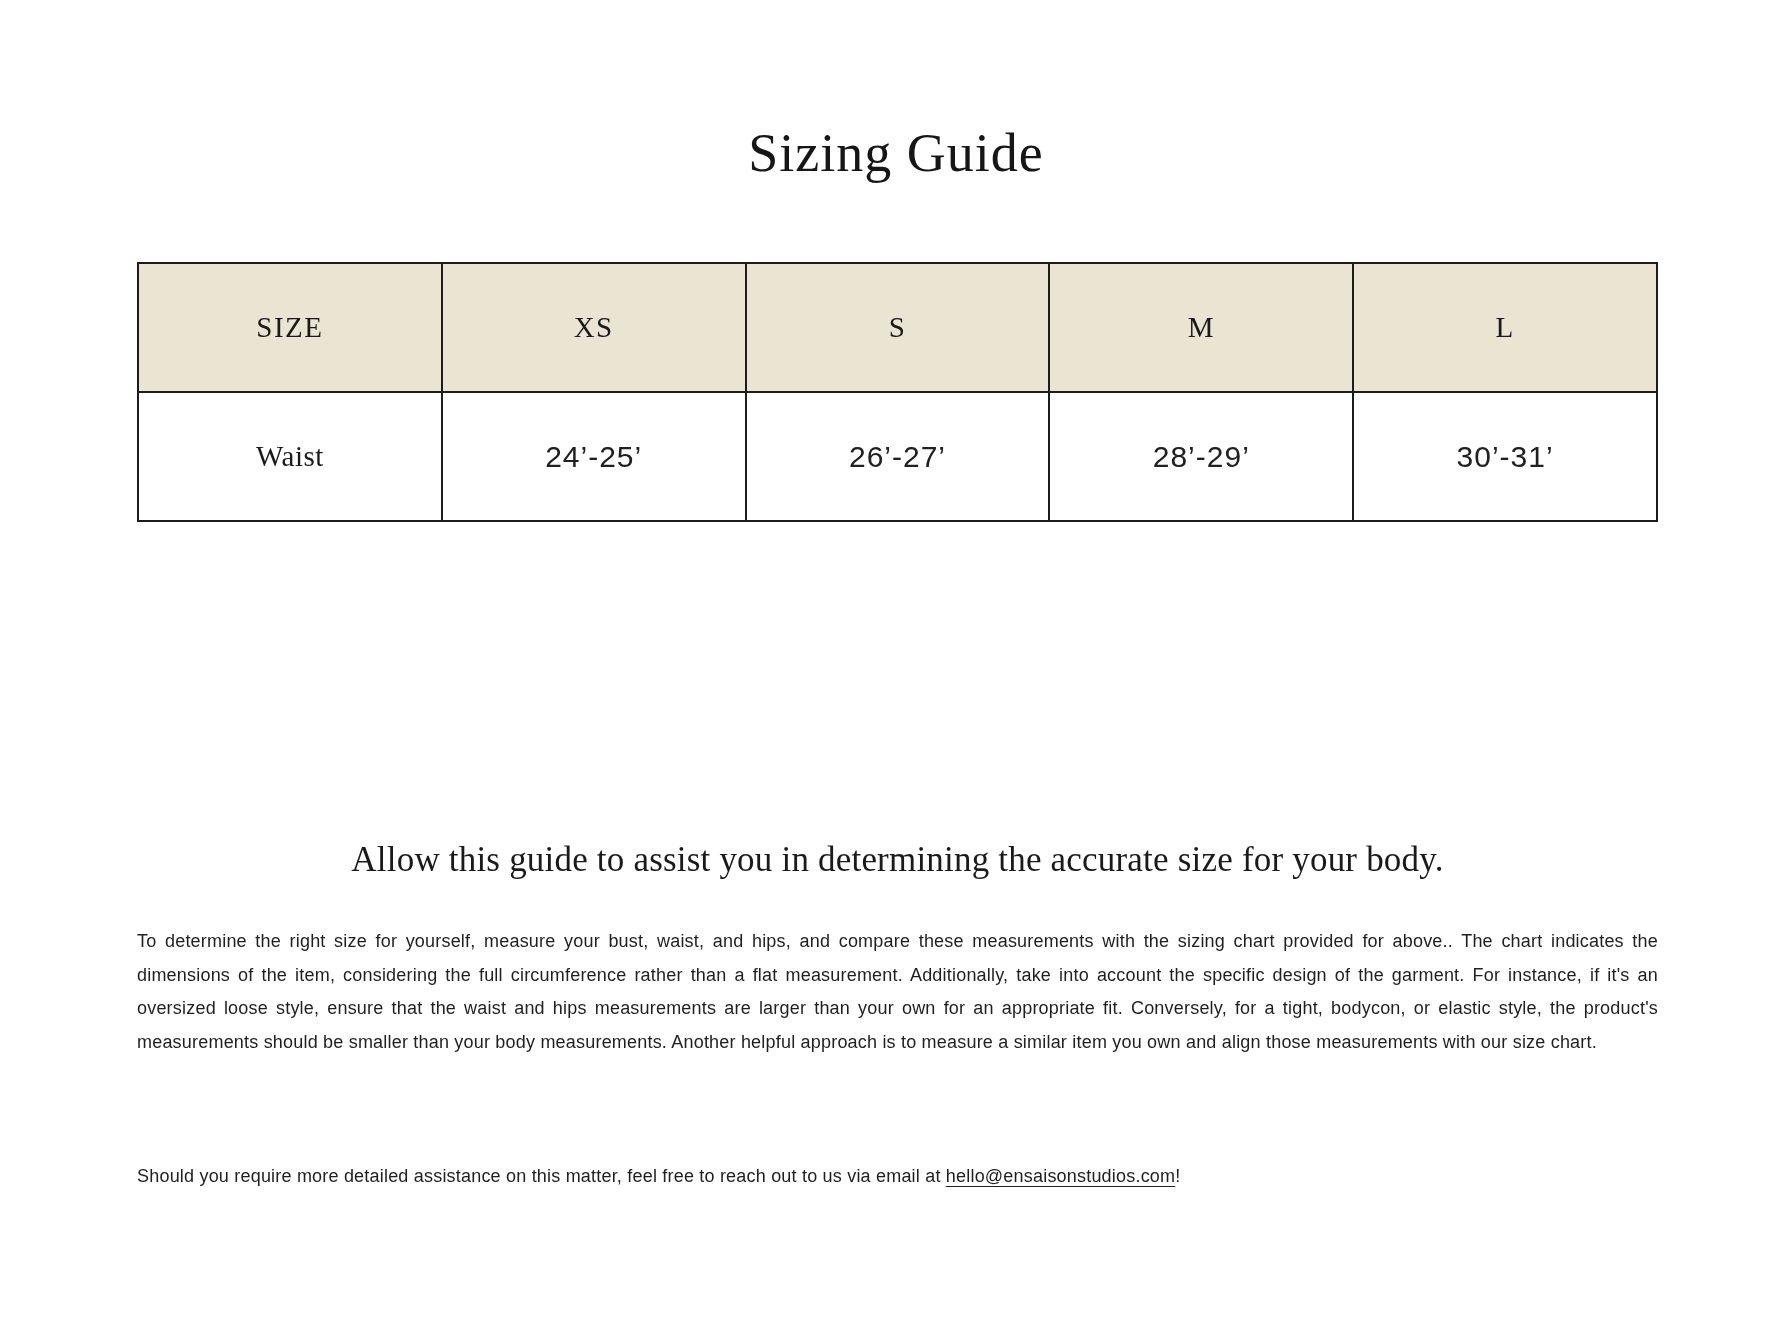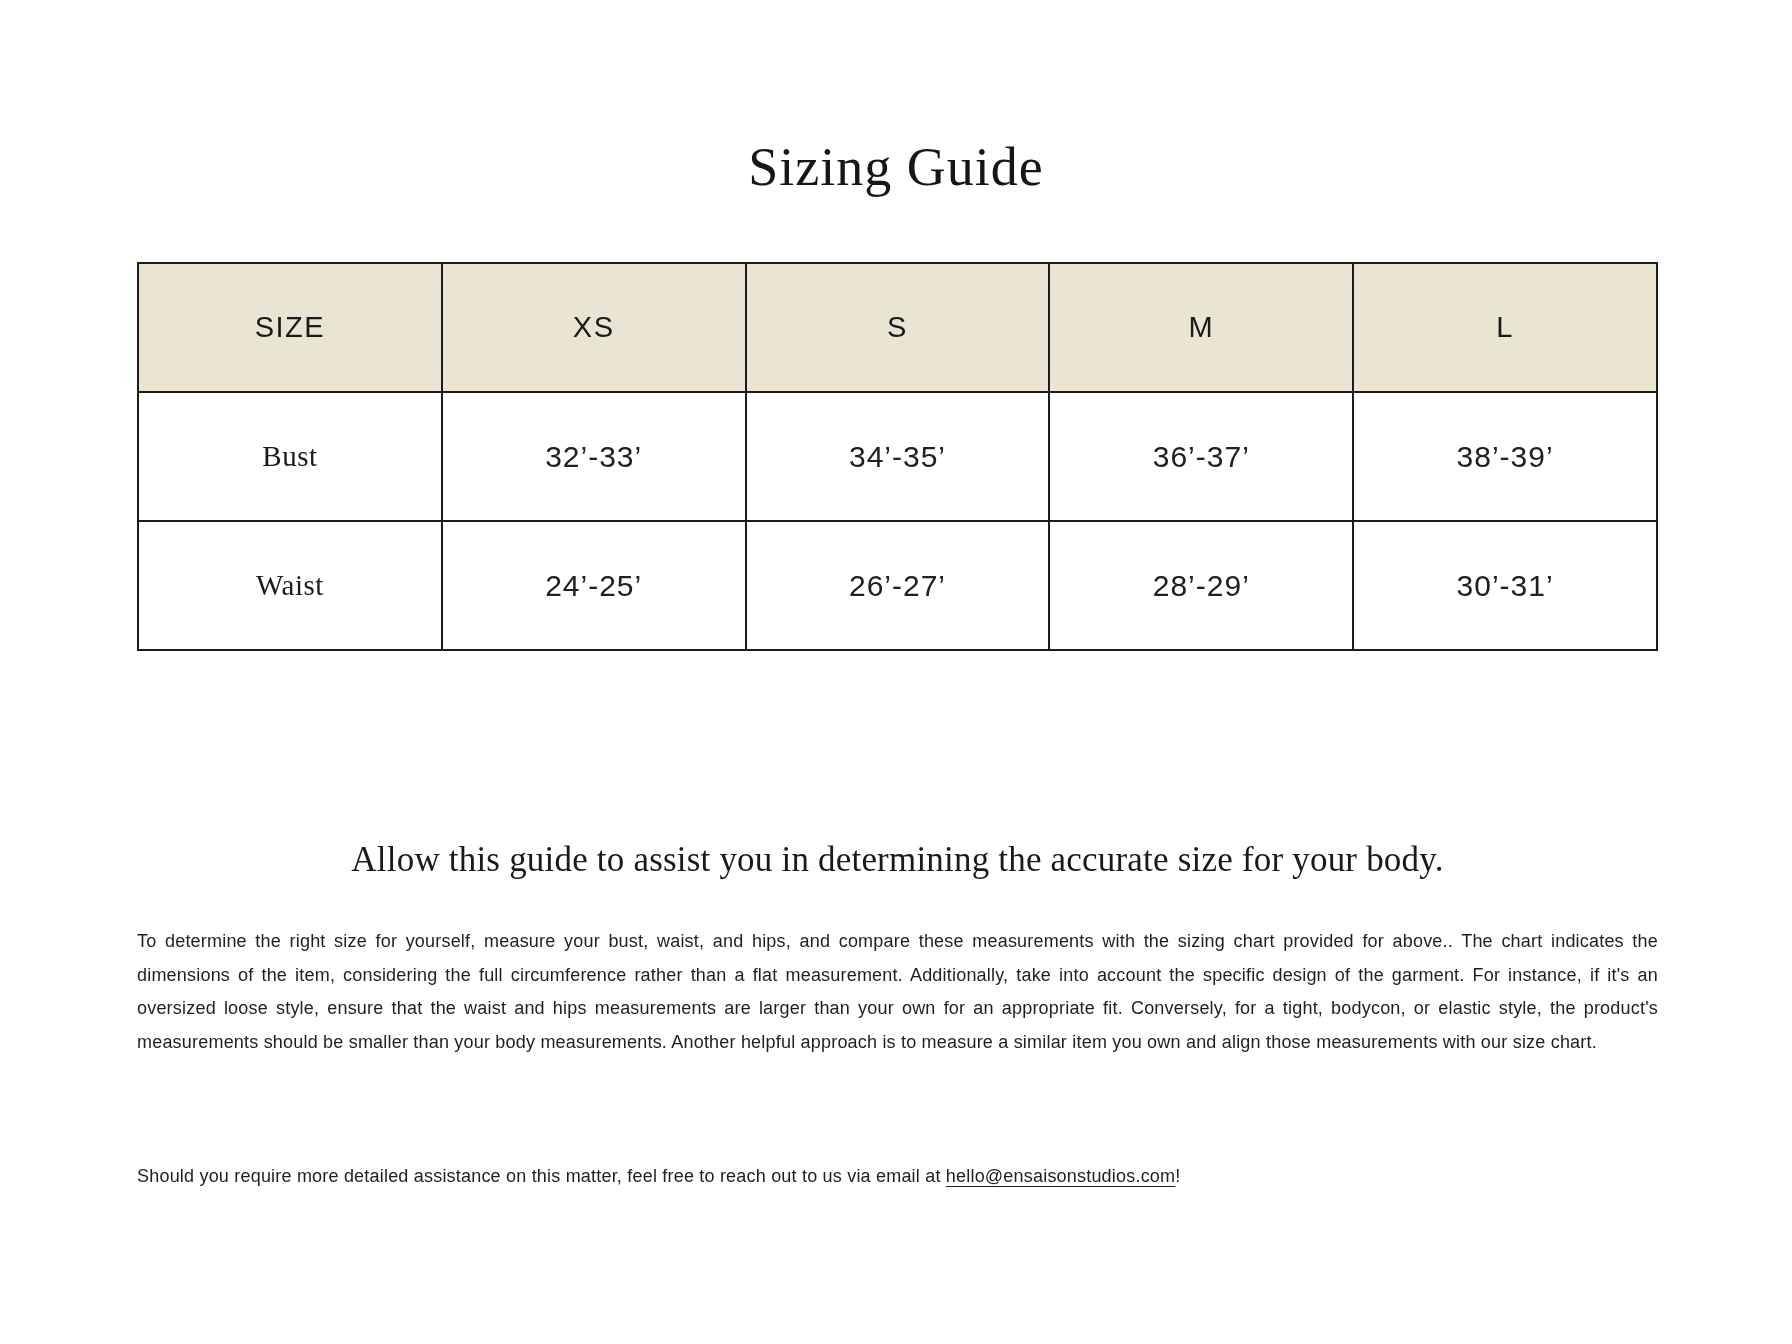--- a/index.html
+++ b/index.html
@@ -6,39 +6,39 @@
     --header-bg:#EAE4D3;
     --border-color:#1c1c1c;
     --text-color:#1b1b1b;
     --page-bg:#ffffff;
   }
   *{margin:0;padding:0;box-sizing:border-box;}
   html,body{width:1792px;height:1344px;background:var(--page-bg);overflow:hidden;}
   body{font-family:"Liberation Sans",sans-serif;color:var(--text-color);position:relative;}
 
   .page-title{
-    position:absolute;top:136px;left:0;width:100%;
+    position:absolute;top:122px;left:0;width:100%;
     text-align:center;
     font-family:"Liberation Serif",serif;
     font-size:54px;font-weight:400;letter-spacing:1px;
     color:#161616;
   }
 
   table.size-table{
     position:absolute;left:137px;top:262px;width:1521px;
     border-collapse:collapse;table-layout:fixed;
   }
   table.size-table td{
     border:2px solid var(--border-color);
     height:129px;
     text-align:center;vertical-align:middle;
   }
   table.size-table tr.header-row td{
     background:var(--header-bg);
-    font-family:Liberation Sans, sans-serif;
+    font-family:Liberation Serif, serif;
     font-size:29px;letter-spacing:1.5px;color:#1a1a1a;
   }
   td.row-label{
     font-family:"Liberation Serif",serif;
     font-size:29px;letter-spacing:0.5px;color:#1a1a1a;
   }
   td.size-value{
     font-family:"Liberation Sans",sans-serif;
     font-size:30px;letter-spacing:1px;color:#202020;
   }
@@ -75,27 +75,20 @@
 <table class="size-table">
   <tbody>
     <tr class="header-row">
       <td>SIZE</td>
       <td>XS</td>
       <td>S</td>
       <td>M</td>
       <td>L</td>
     </tr>
     <tr>
-      <td class="row-label">Bust</td>
-      <td class="size-value">32’-33’</td>
-      <td class="size-value">34’-35’</td>
-      <td class="size-value">36’-37’</td>
-      <td class="size-value">38’-39’</td>
-    </tr>
-    <tr>
       <td class="row-label">Waist</td>
       <td class="size-value">24’-25’</td>
       <td class="size-value">26’-27’</td>
       <td class="size-value">28’-29’</td>
       <td class="size-value">30’-31’</td>
     </tr>
   </tbody>
 </table>
 
 <div class="subtitle">Allow this guide to assist you in determining the accurate size for your body.</div>

